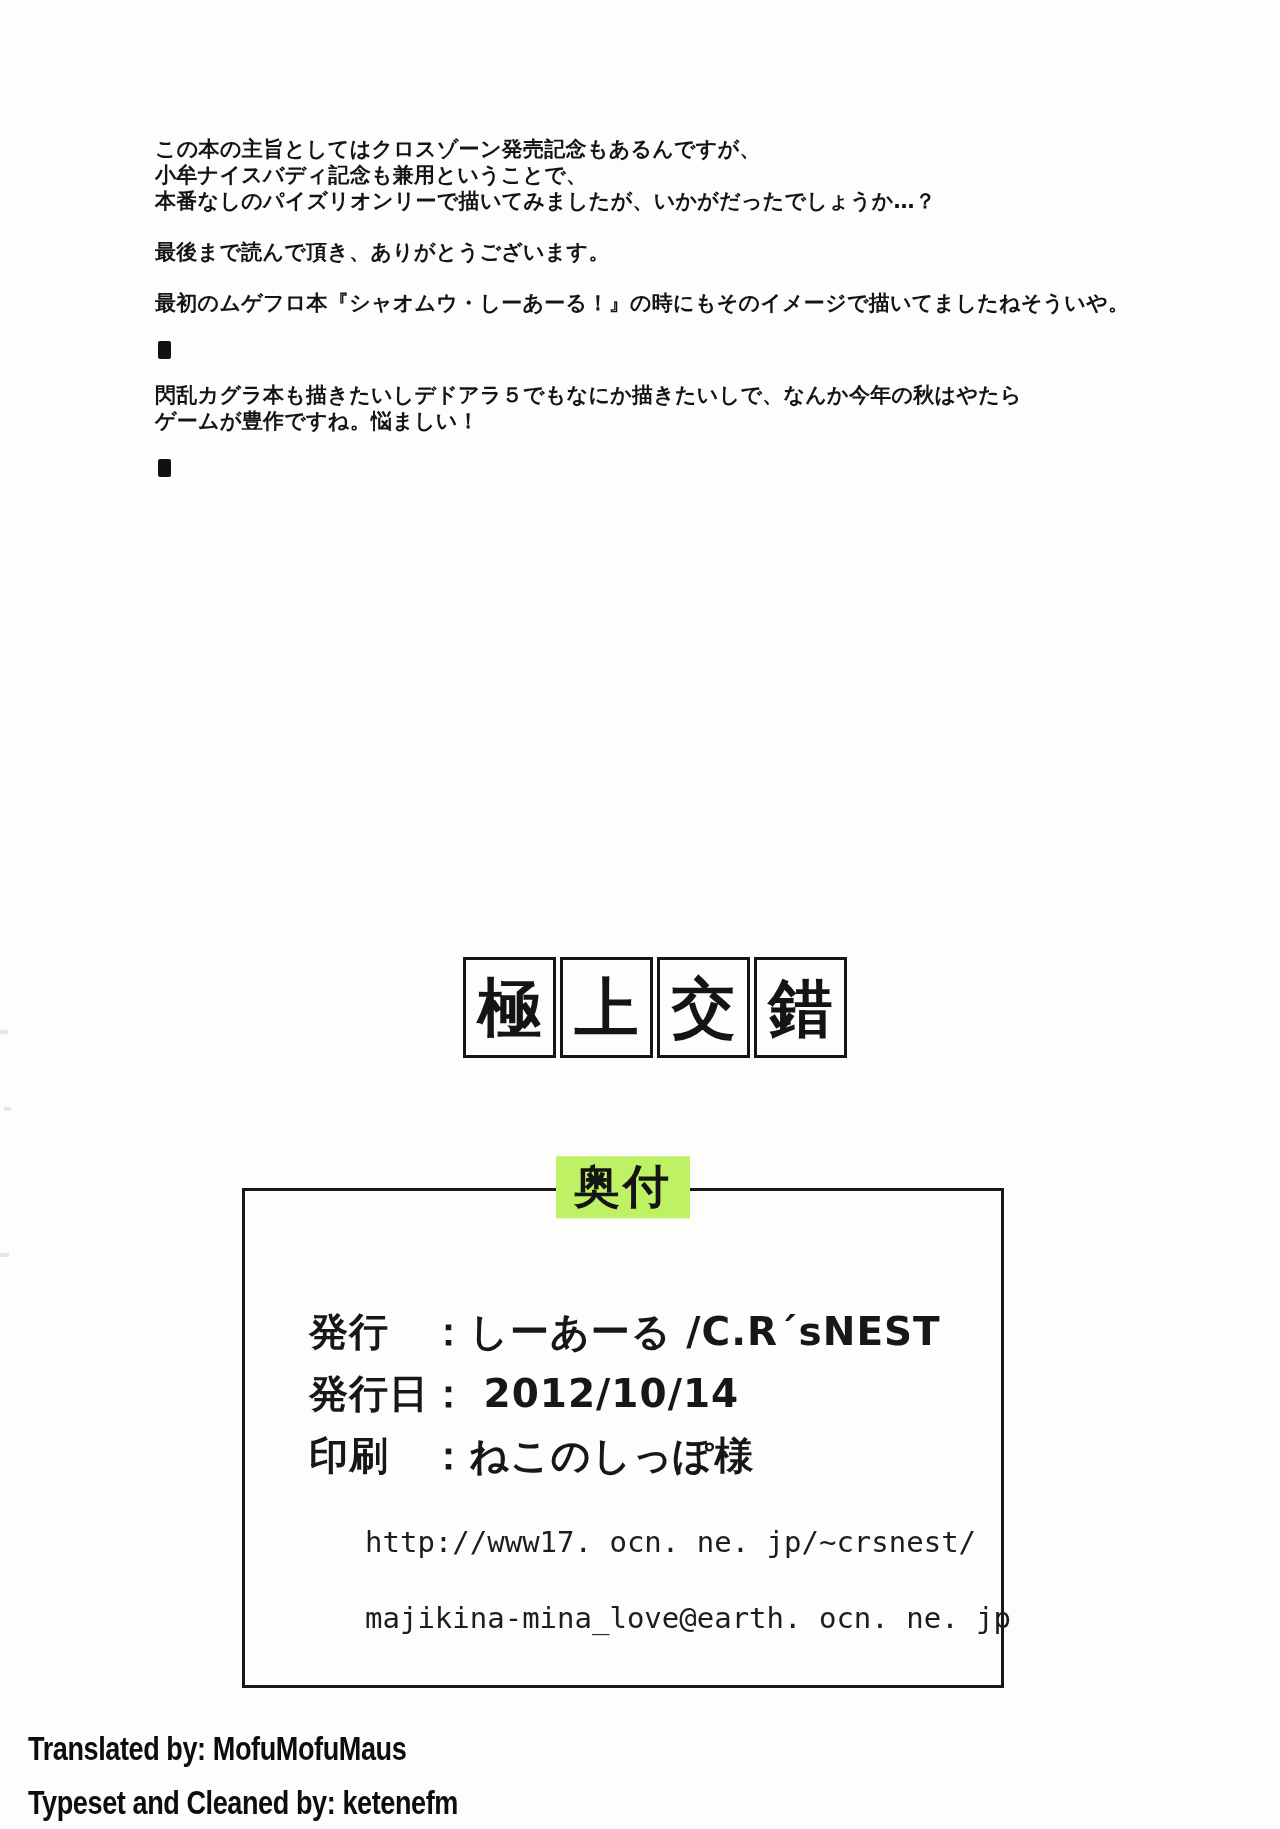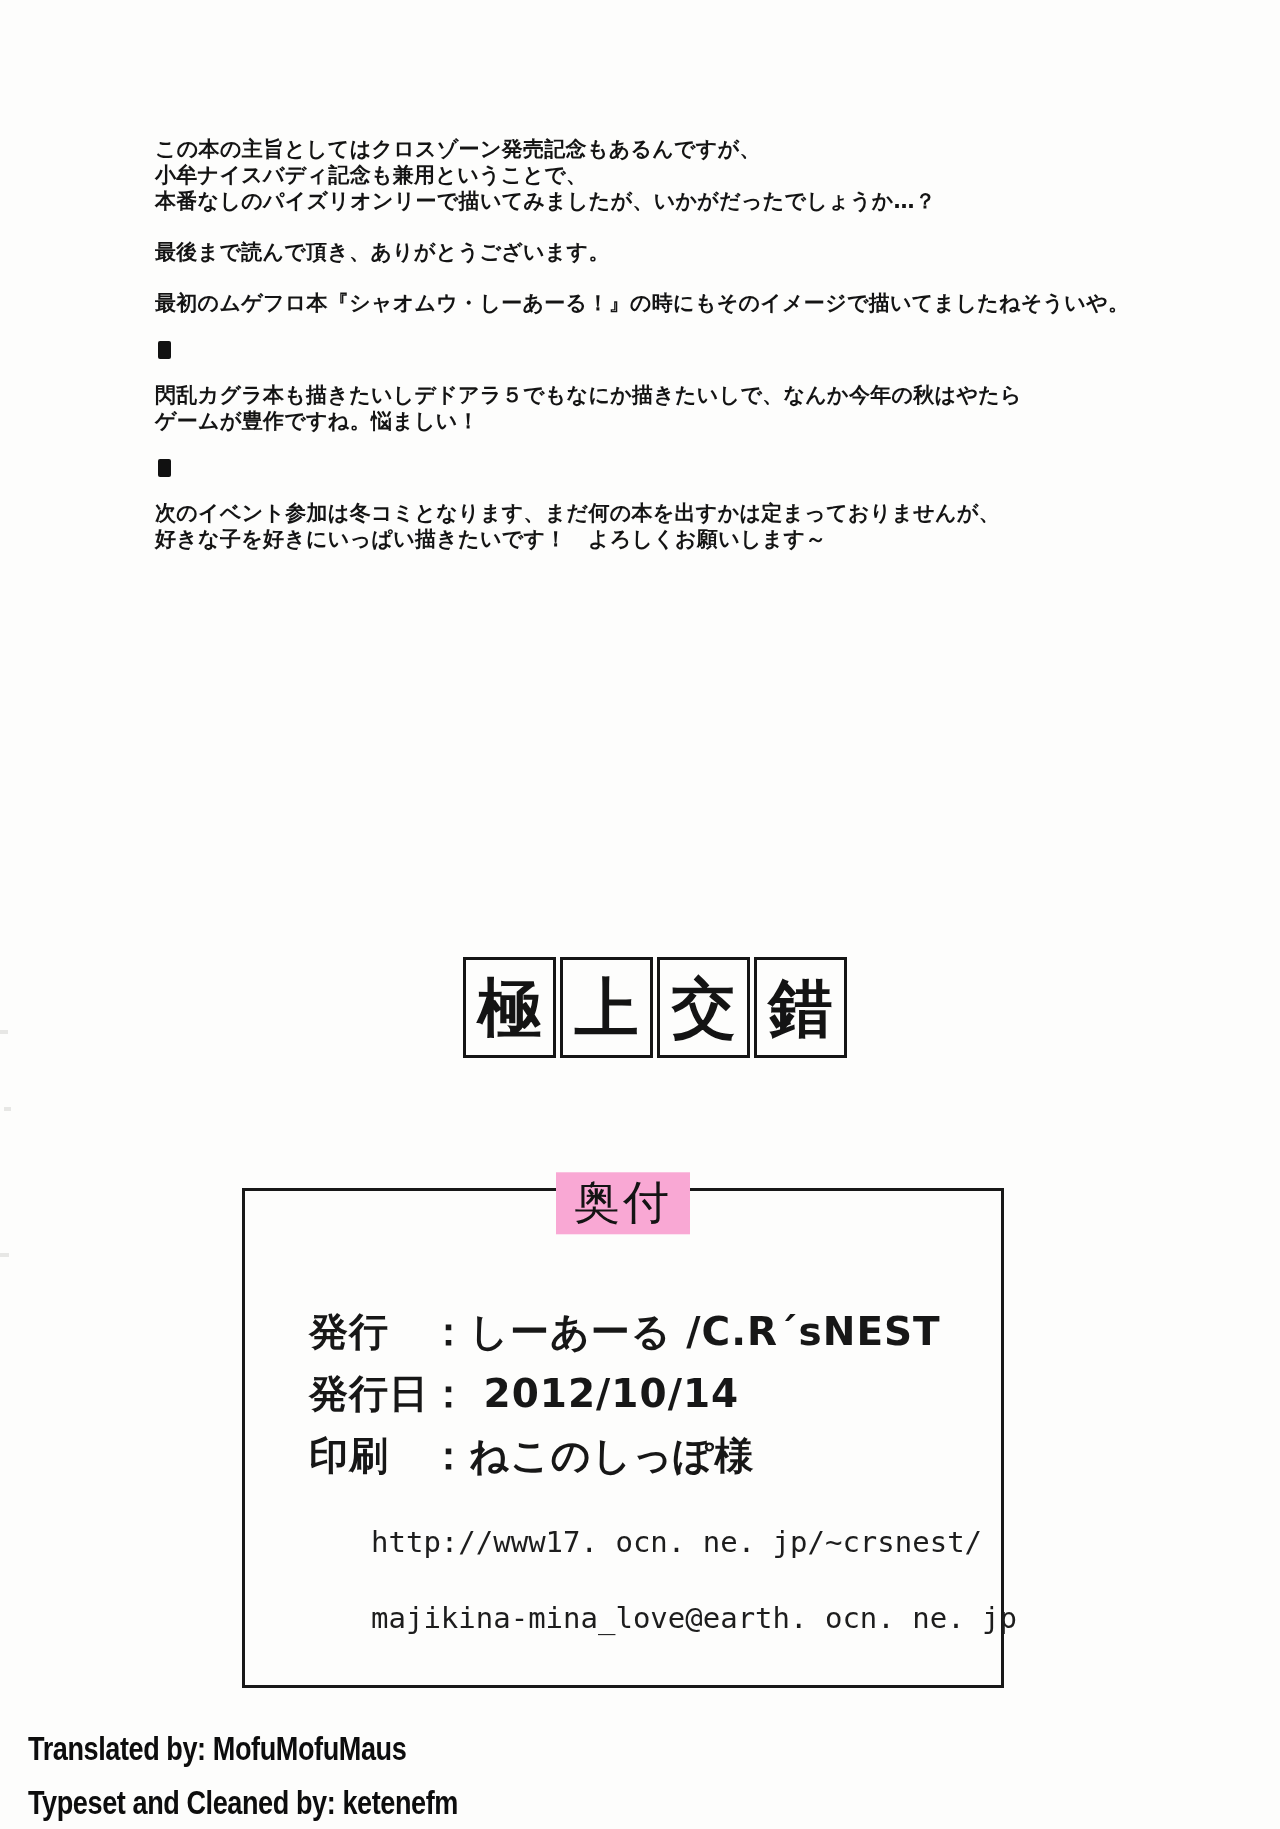--- a/index.html
+++ b/index.html
@@ -33,38 +33,38 @@
   .title-cell span{
     font-family:"DejaVu Serif",serif;font-weight:700;font-size:64px;
     line-height:1;color:#141414;
   }
   
   .colophon{
     position:absolute;left:242px;top:1188px;width:762px;height:500px;
     border:3px solid #181818;box-sizing:border-box;background:#fdfdfc;
   }
   .colophon-heading{
-    position:absolute;left:50%;top:16px;
+    position:absolute;left:50%;top:0;
     transform:translate(-50%,-56%);
-    background:#f9a8d4;padding:0 18px;
-    font-size:46px;font-weight:400;letter-spacing:3px;color:#141414;
+    background:#bef264;padding:0 18px;
+    font-size:46px;font-weight:700;letter-spacing:3px;color:#141414;
     white-space:nowrap;
   }
   .colophon-rows{
     padding:110px 0 0 64px;
   }
   .colophon-rows p{
     margin:0;font-size:39px;line-height:62px;font-weight:700;
     white-space:pre;letter-spacing:1px;color:#171717;
   }
   .colophon-urls{
     padding:38px 0 0 120px;
   }
   .colophon-urls p{
-    margin:0 0 42px 6px;
+    margin:0 0 42px 0;
     font-family:"DejaVu Sans Mono",monospace;
     font-size:29px;line-height:34px;font-weight:400;
     color:#1d1d1d;white-space:pre;letter-spacing:0;
   }
   
   .credits{
     position:absolute;left:28px;top:1722px;
     transform:scaleX(0.82);transform-origin:left top;
   }
   .credits p{
@@ -86,22 +86,20 @@
   <section class="afterword">
     <p>この本の主旨としてはクロスゾーン発売記念もあるんですが、
 小牟ナイスバディ記念も兼用ということで、
 本番なしのパイズリオンリーで描いてみましたが、いかがだったでしょうか…？</p>
     <p>最後まで読んで頂き、ありがとうございます。</p>
     <p>最初のムゲフロ本『シャオムウ・しーあーる！』の時にもそのイメージで描いてましたねそういや。</p>
     <div class="divider-square"></div>
     <p>閃乱カグラ本も描きたいしデドアラ５でもなにか描きたいしで、なんか今年の秋はやたら
 ゲームが豊作ですね。悩ましい！</p>
     <div class="divider-square"></div>
-    <p>次のイベント参加は冬コミとなります、まだ何の本を出すかは定まっておりませんが、
-好きな子を好きにいっぱい描きたいです！　よろしくお願いします～</p>
   </section>
 
   <div class="title-box">
     <div class="title-cell">
       <span>極</span>
     </div>
     <div class="title-cell">
       <span>上</span>
     </div>
     <div class="title-cell">

